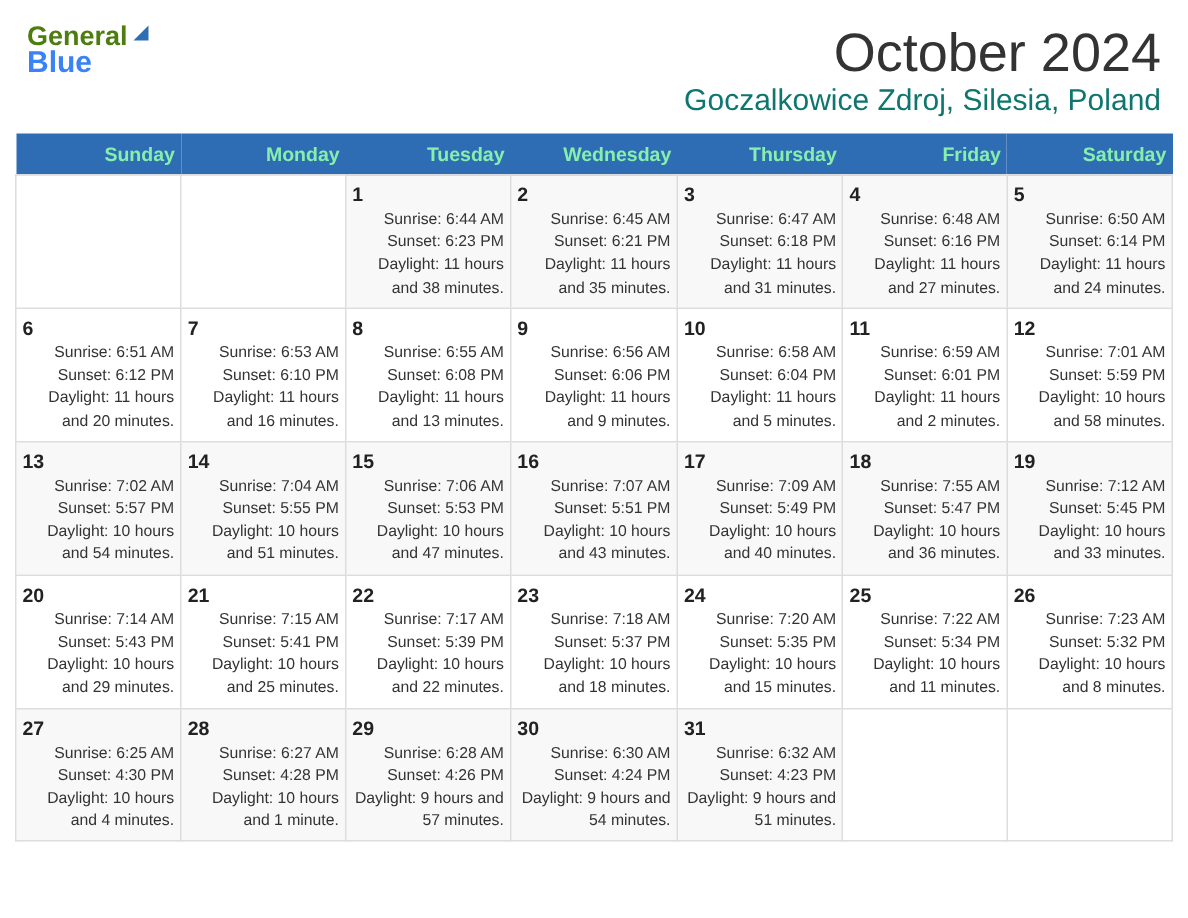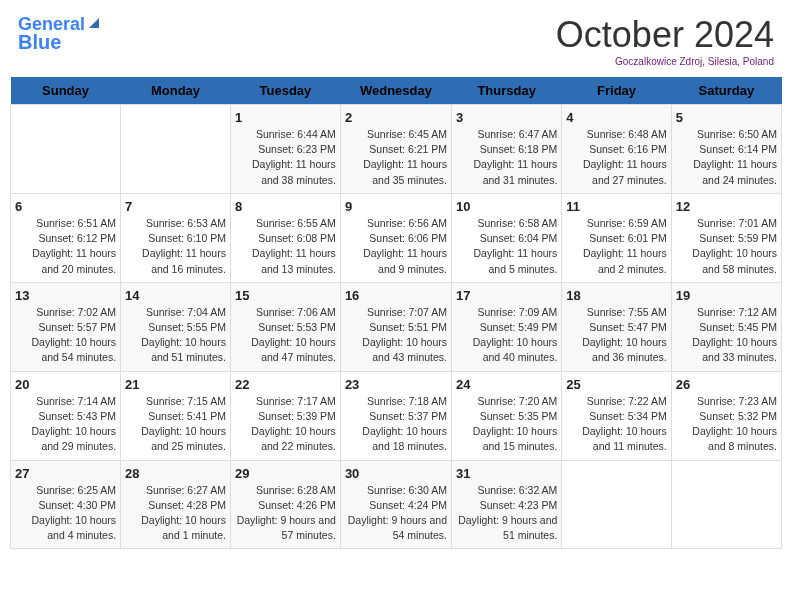--- a/index.html
+++ b/index.html
@@ -29,33 +29,33 @@
     .title-area {
       text-align: right;
     }
     .month-title {
       font-size: 36px;
       color: #333;
       font-weight: normal;
       margin-left: 25px;
     }
     .location {
-      font-size: 10px;
-      color: #701a75;
+      font-size: 20px;
+      color: #0f766e;
     }
     table {
       width: 100%;
       border-collapse: collapse;
       font-size: 11px;
     }
     thead tr th {
       background-color: #2e6db4;
-      color: #000000;
+      color: #86efac;
       padding: 6px 4px;
-      text-align: center;
+      text-align: right;
       font-size: 13px;
       font-weight: bold;
     }
     tbody tr td {
       vertical-align: top;
       padding: 5px 4px;
       border: 1px solid #ddd;
       width: 113px;
       min-height: 80px;
     }
@@ -81,21 +81,21 @@
     .empty-cell {
       background: #fff;
     }
   </style>
 </head>
 <body>
 
 <div class="header">
   <div class="logo">
     <div class="logo-row">
-      <span style="font-size:18px;font-weight:bold;color:#3b82f6;">General</span>
+      <span style="font-size:18px;font-weight:bold;color:#4d7c0f;">General</span>
       <span style="display:inline-block;margin-left:2px;vertical-align:middle;">
         <svg width="14" height="14" viewBox="0 0 14 14">
             <polygon points="2,12 12,12 12,2" fill="#2e6db4"></polygon>
           </svg>
       </span>
     </div>
     <span style="font-size:20px;font-weight:bold;color:#3b82f6;margin-top:-4px;">Blue</span>
   </div>
   <div class="title-area">
     <div class="month-title">October 2024</div>

